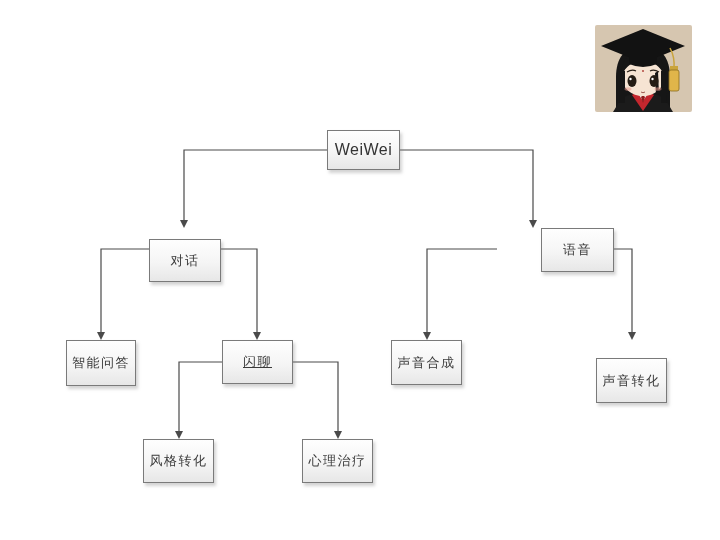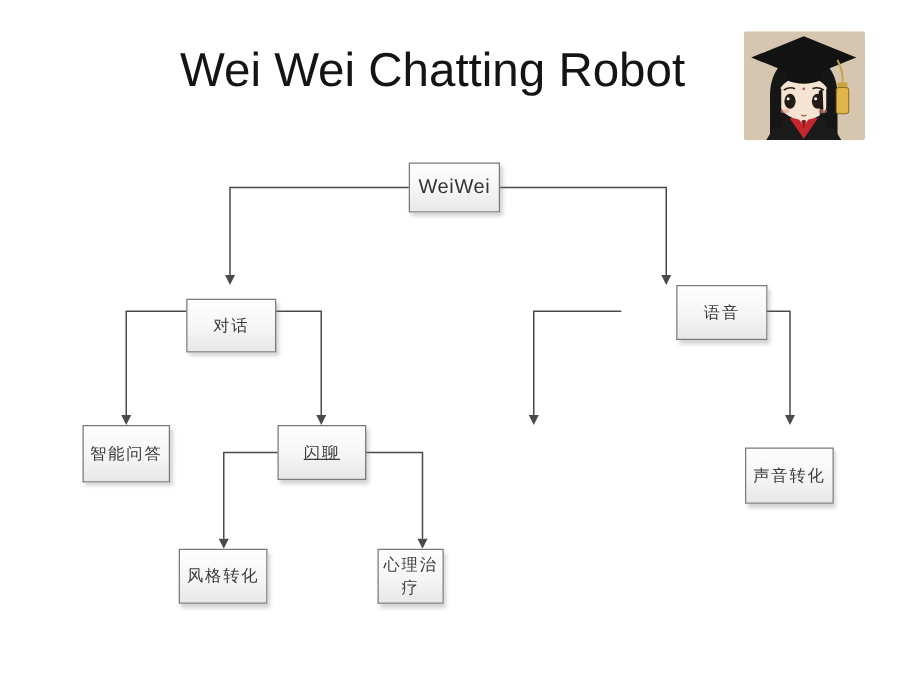--- a/index.html
+++ b/index.html
@@ -60,28 +60,27 @@
 
   
   #n-weiwei            { left: 327px; top: 130px; width: 73px; height: 40px; }
   #n-duihua            { left: 149px; top: 224px; width: 72px; height: 43px; margin-top: 15px; }
   #n-yuyin             { left: 497px; top: 228px; width: 73px; height: 44px; margin-left: 44px; }
   #n-zhinengwenda      { left:  66px; top: 340px; width: 70px; height: 46px; }
   #n-shanliao          { left: 222px; top: 340px; width: 71px; height: 44px; text-decoration: underline; }
   #n-shengyinhecheng   { left: 391px; top: 340px; width: 71px; height: 45px; }
   #n-shengyinzhuanhua  { left: 596px; top: 340px; width: 71px; height: 45px; margin-top: 18px; }
   #n-fenggezhuanhua    { left: 143px; top: 439px; width: 71px; height: 44px; }
-  #n-xinlizhiliao      { left: 302px; top: 439px; width: 53px; height: 44px; }
+  #n-xinlizhiliao      { left: 302px; top: 439px; width: 71px; height: 44px; }
 </style>
 </head>
 <body>
 
 <div class="slide">
 
-  <div class="title">Wei Wei Chatting Robot</div>
 
   <div class="avatar">
     <svg width="97" height="87" viewBox="0 0 97 87">
 
       <rect x="0" y="0" width="97" height="87" rx="2" fill="#d6c6b0"></rect>
 
       <path d="M48,20 C29,21 21,34 21,52 L21,87 L75,87 L75,52 C75,34 67,21 48,20 Z" fill="#161616"></path>
 
       <path d="M18,87 L26,74 Q37,67 48,67 Q59,67 70,74 L78,87 Z" fill="#1b1b1b"></path>
 
@@ -143,17 +142,18 @@
       <polygon points="175,431 183,431 179,439"></polygon>
       <polygon points="334,431 342,431 338,439"></polygon>
     </g>
   </svg>
 
   <div class="node root" id="n-weiwei">WeiWei</div>
   <div class="node" id="n-duihua">对话</div>
   <div class="node" id="n-yuyin">语音</div>
   <div class="node" id="n-zhinengwenda">智能问答</div>
   <div class="node" id="n-shanliao">闪聊</div>
+  <div class="node" id="n-shengyinhecheng">声音合成</div>
   <div class="node" id="n-shengyinzhuanhua">声音转化</div>
   <div class="node" id="n-fenggezhuanhua">风格转化</div>
   <div class="node" id="n-xinlizhiliao">心理治疗</div>
 
 </div>
 
 </body></html>

